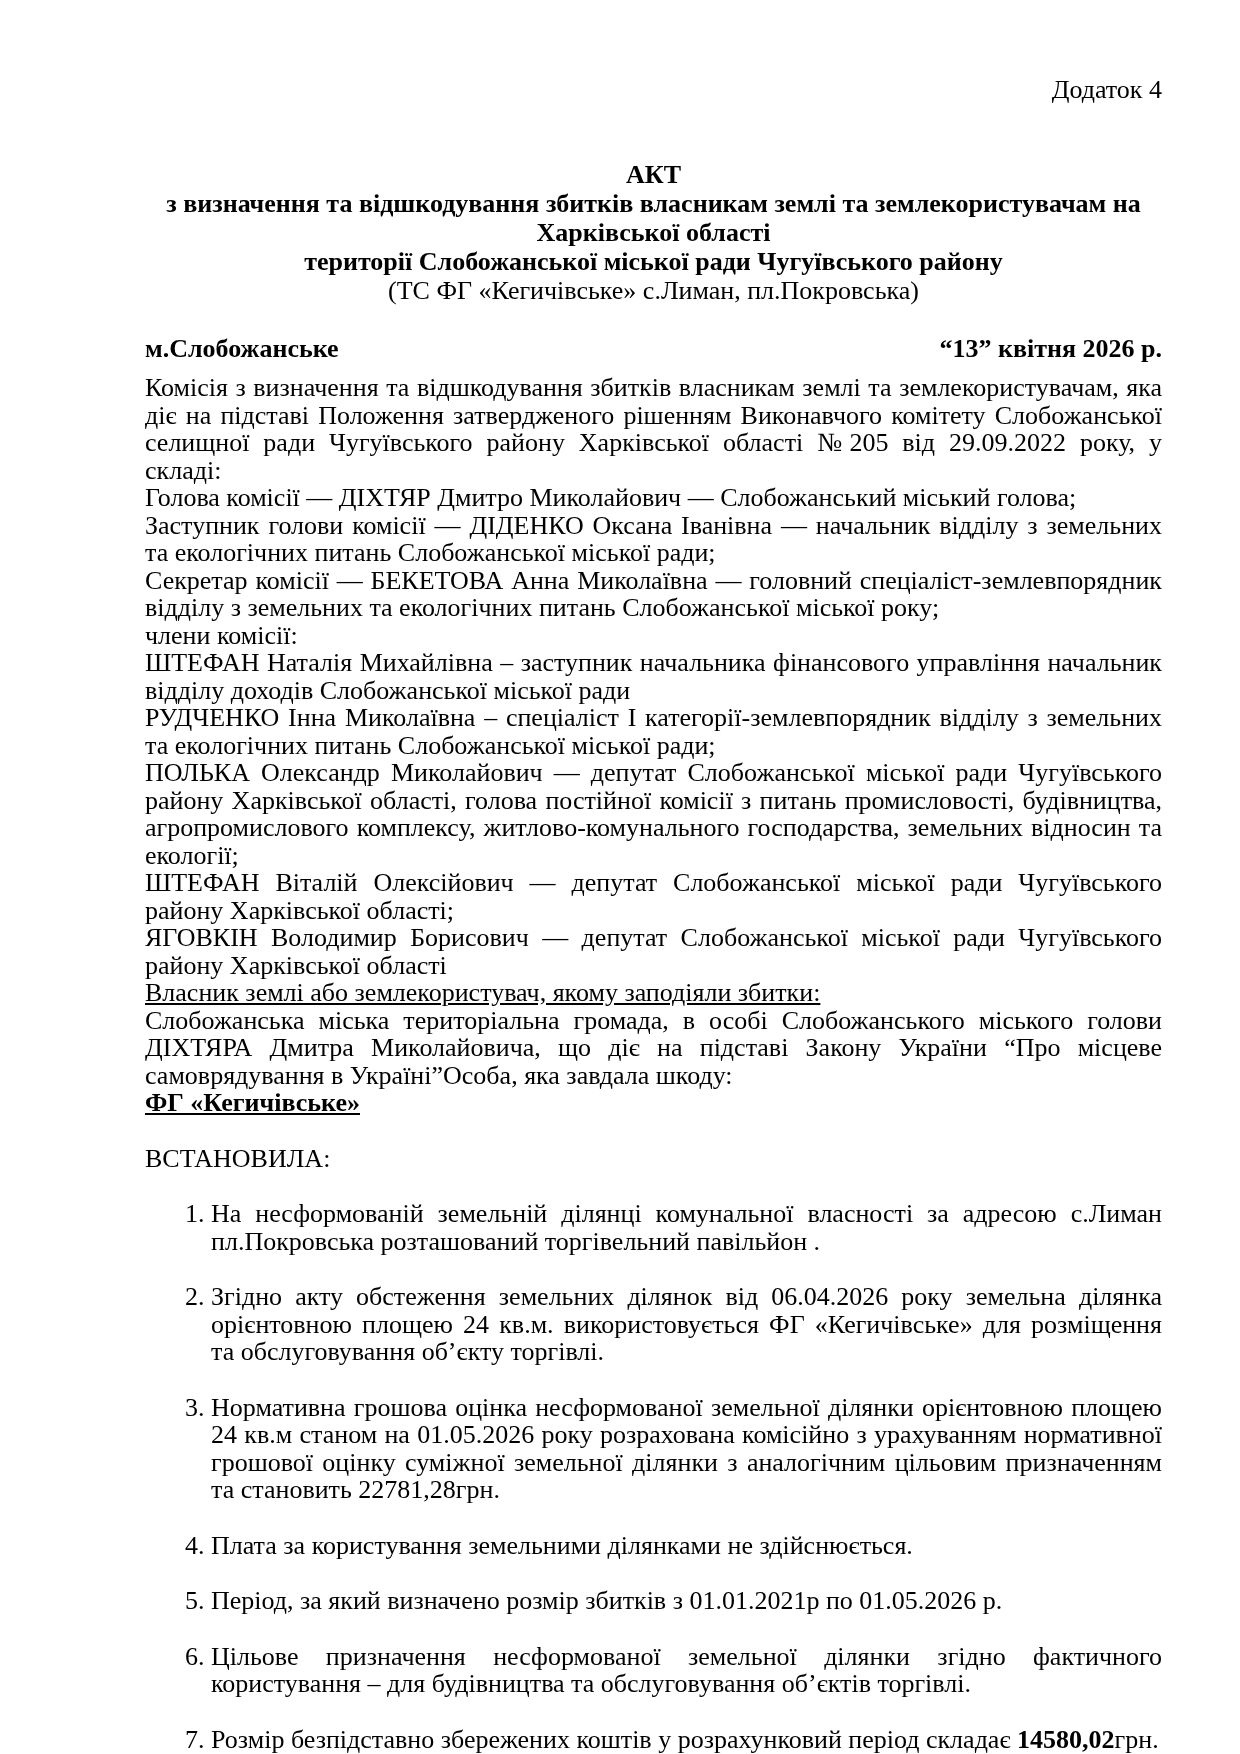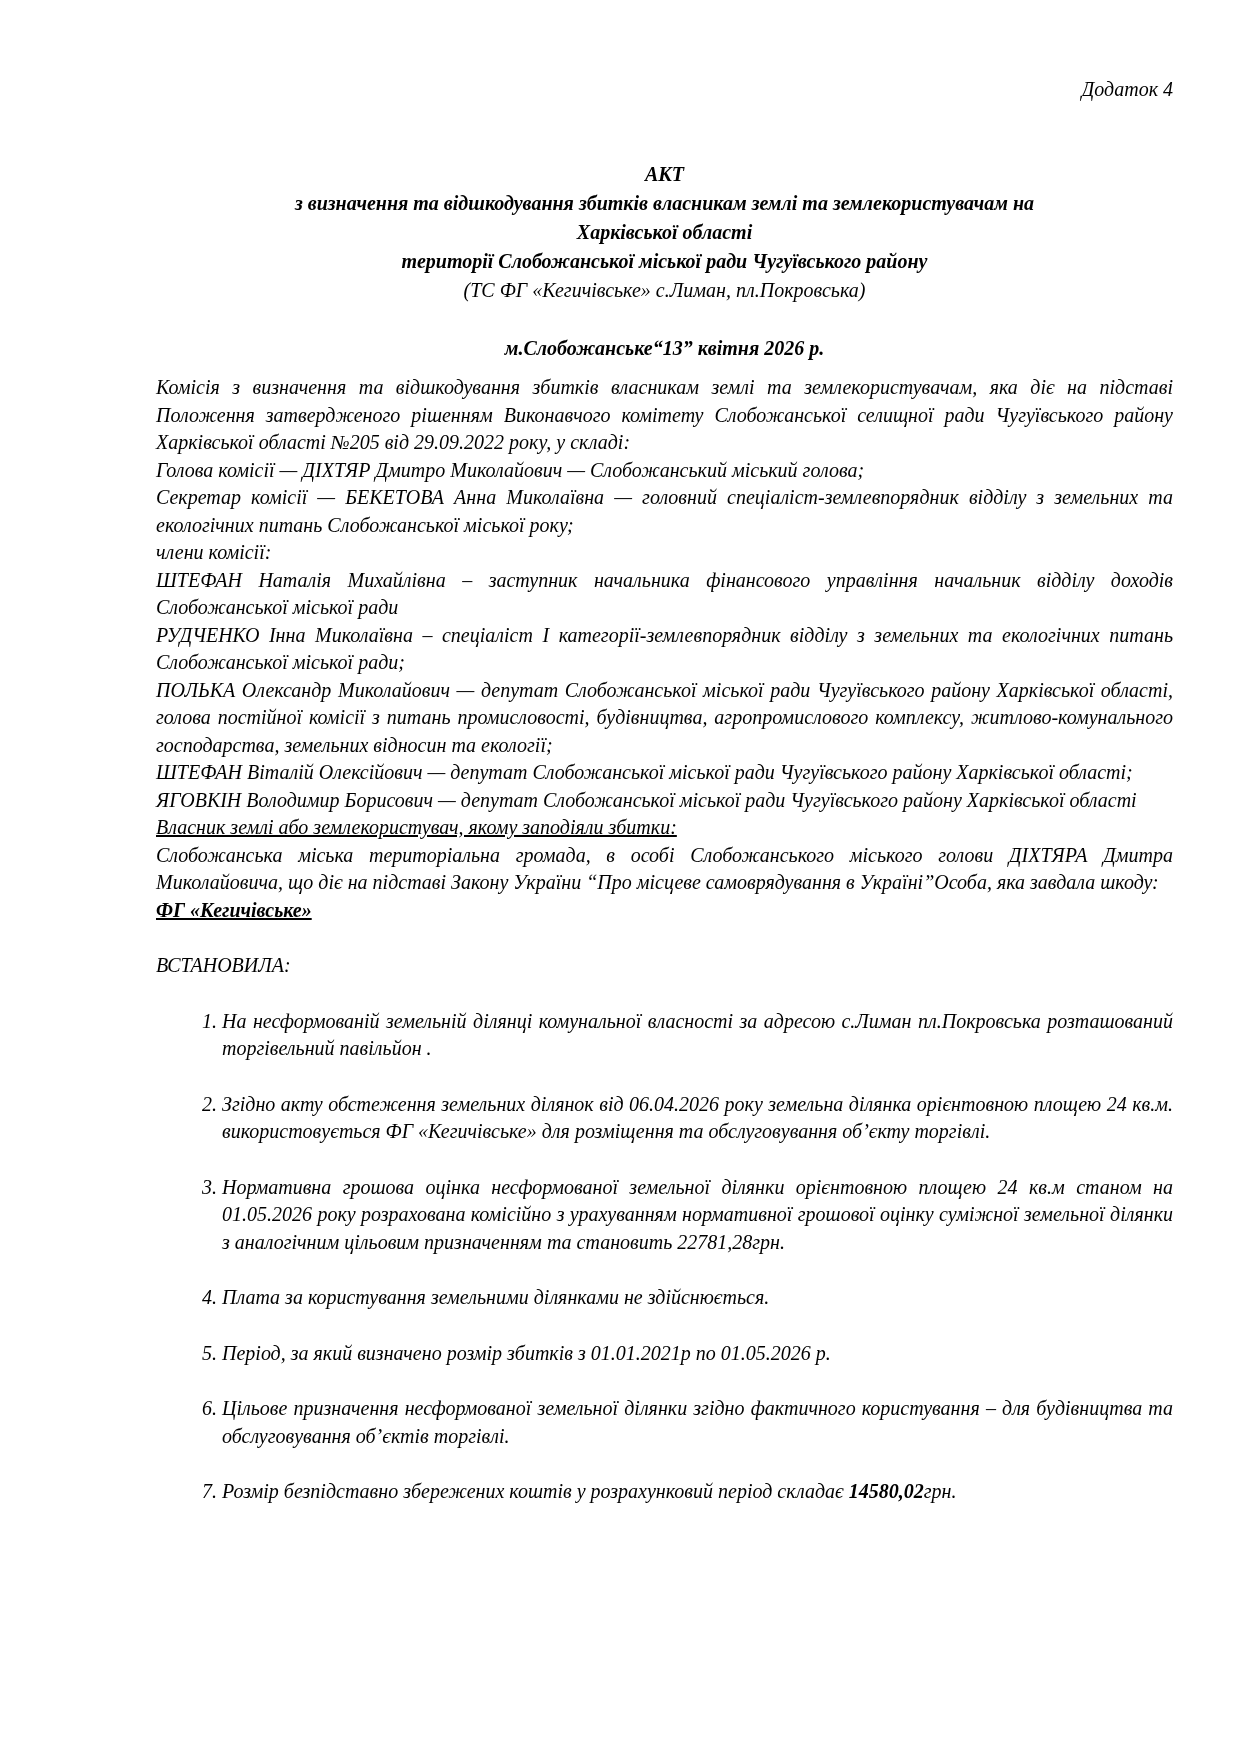--- a/index.html
+++ b/index.html
@@ -7,38 +7,37 @@
     position: relative;
     width: 1240px;
     height: 1754px;
     background: #ffffff;
     font-family: "Liberation Serif", "DejaVu Serif", serif;
     color: #000000;
     overflow: hidden;
   }
   .content {
     position: absolute;
-    left: 156px;
+    left: 145px;
     top: 76px;
     width: 1017px;
-    font-size: 20px;
+    font-size: 26px;
     line-height: 27.5px;
-    font-style: italic;
   }
   .appendix { text-align: right; }
   .title-block {
     margin-top: 56px;
     text-align: center;
     font-weight: bold;
     line-height: 29px;
   }
   .org-line { font-weight: normal; }
   .dateline {
     display: flex;
-    justify-content: center;
+    justify-content: space-between;
     font-weight: bold;
     margin-top: 30px;
   }
   .body-block { margin-top: 12px; }
   .para { text-align: justify; }
   .underline { text-decoration: underline; }
   .bold { font-weight: bold; }
   .established-heading { margin-top: 28px; }
   ol.est-list {
     margin: 0;
@@ -66,20 +65,21 @@
     </div>
 
     <div class="dateline">
       <span>м.Слобожанське</span>
       <span>“13” квітня 2026 р.</span>
     </div>
 
     <div class="body-block" id="paragraphs">
         <div class="para">Комісія з визначення та відшкодування збитків власникам землі та землекористувачам, яка діє на підставі Положення затвердженого рішенням Виконавчого комітету Слобожанської селищної ради Чугуївського району Харківської області №205 від 29.09.2022 року, у складі:</div>
         <div class="para">Голова комісії — ДІХТЯР Дмитро Миколайович — Слобожанський міський голова;</div>
+        <div class="para">Заступник голови комісії — ДІДЕНКО Оксана Іванівна — начальник відділу з земельних та екологічних питань Слобожанської міської ради;</div>
         <div class="para">Секретар комісії — БЕКЕТОВА Анна Миколаївна — головний спеціаліст-землевпорядник відділу з земельних та екологічних питань Слобожанської міської року;</div>
         <div class="para">члени комісії:</div>
         <div class="para">ШТЕФАН Наталія Михайлівна – заступник начальника фінансового управління начальник відділу доходів Слобожанської міської ради</div>
         <div class="para">РУДЧЕНКО Інна Миколаївна – спеціаліст І категорії-землевпорядник відділу з земельних та екологічних питань Слобожанської міської ради;</div>
         <div class="para">ПОЛЬКА Олександр Миколайович — депутат Слобожанської міської ради Чугуївського району Харківської області, голова постійної комісії з питань промисловості, будівництва, агропромислового комплексу, житлово-комунального господарства, земельних відносин та екології;</div>
         <div class="para">ШТЕФАН Віталій Олексійович — депутат Слобожанської міської ради Чугуївського району Харківської області;</div>
         <div class="para">ЯГОВКІН Володимир Борисович — депутат Слобожанської міської ради Чугуївського району Харківської області</div>
         <div class="para underline">Власник землі або землекористувач, якому заподіяли збитки:</div>
         <div class="para">Слобожанська міська територіальна громада, в особі Слобожанського міського голови ДІХТЯРА Дмитра Миколайовича, що діє на підставі Закону України “Про місцеве самоврядування в Україні”Особа, яка завдала шкоду:</div>
         <div class="para bold underline">ФГ «Кегичівське»</div>

